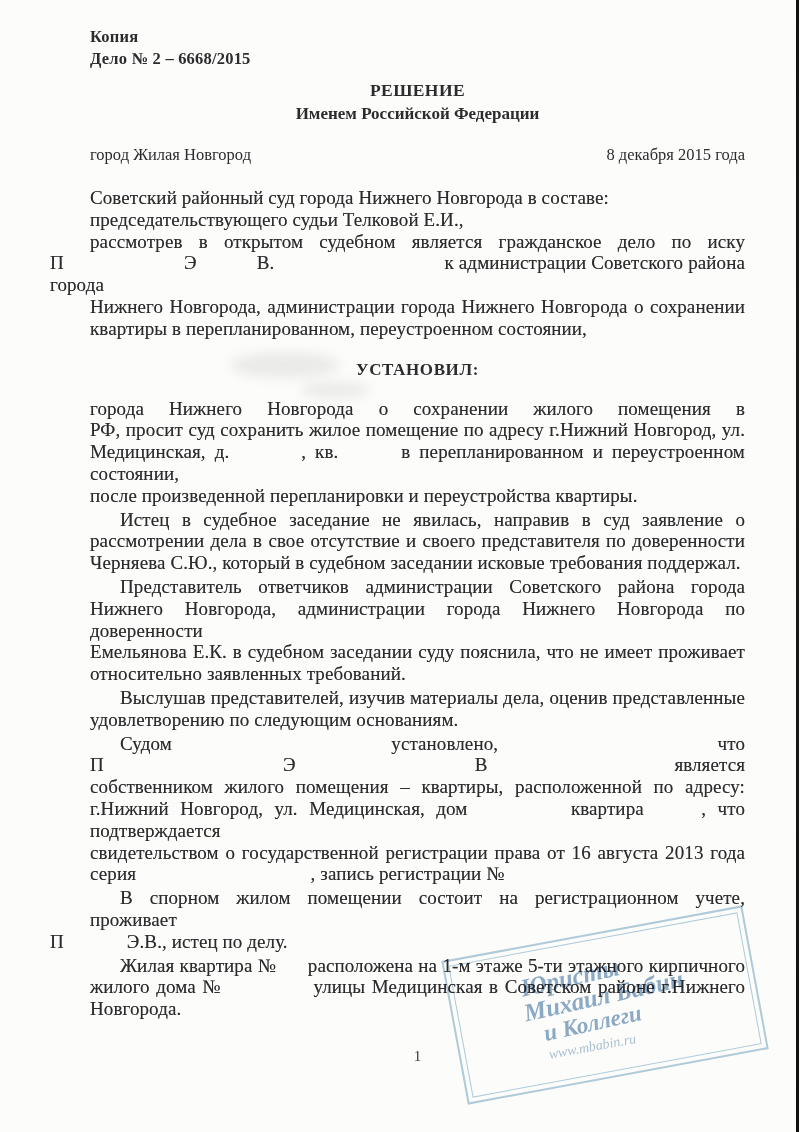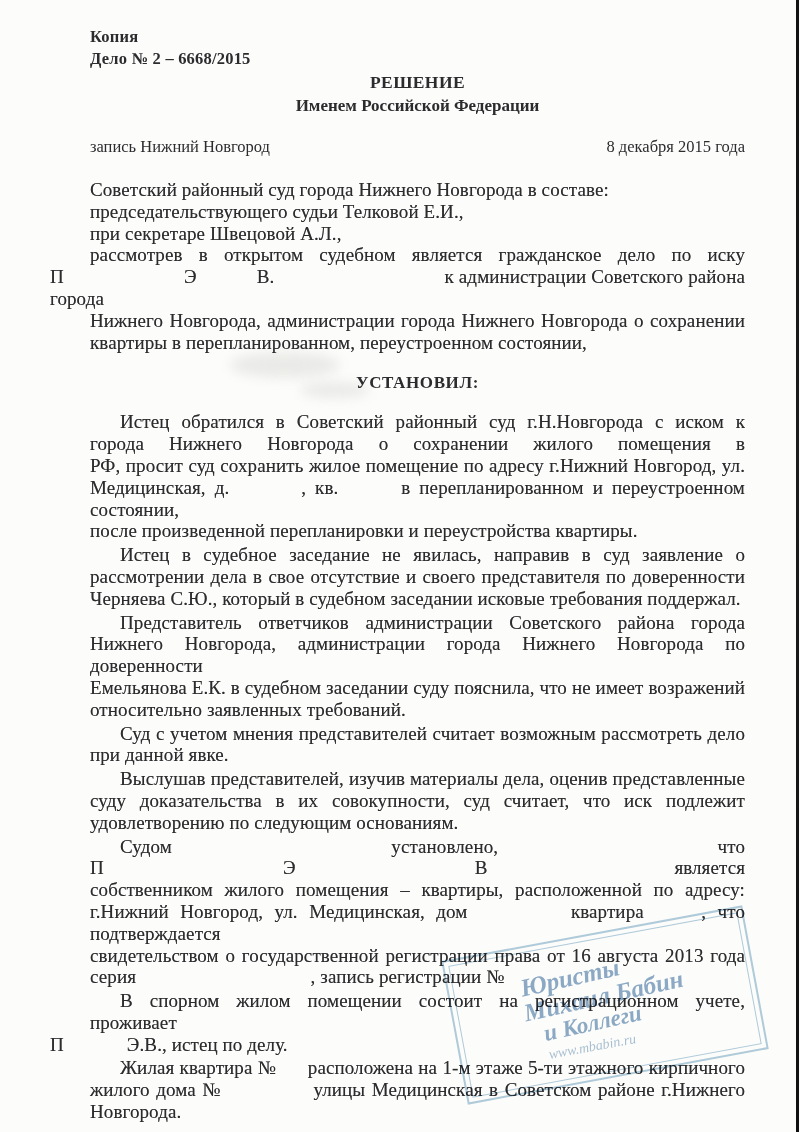--- a/index.html
+++ b/index.html
@@ -6,21 +6,21 @@
   .page{
     position:relative;width:800px;height:1132px;overflow:hidden;
     background:#fcfcfa;
     font-family:Liberation Serif, serif;
     color:#2c2c2f;
   }
   .content{position:absolute;left:90px;top:26px;width:655px;}
   .b{font-weight:bold;}
   .c{text-align:center;}
   .hdr-left div{font-size:16.5px;line-height:22px;letter-spacing:.2px;}
-  .title{font-size:17.5px;line-height:23px;margin-top:1px;letter-spacing:.4px;}
+  .title{font-size:17.5px;line-height:23px;margin-top:9px;letter-spacing:.4px;}
   .subtitle{font-size:17px;line-height:23px;}
   .cityrow{display:flex;justify-content:space-between;margin-top:19px;font-size:16.5px;line-height:22px;}
   .intro{margin-top:21px;}
   .ln{font-size:19px;line-height:21.8px;letter-spacing:.1px;
       text-shadow:0 0 .4px rgba(40,40,40,.5);}
   .fill{text-align:justify;text-align-last:justify;text-justify:inter-word;}
   .ind{text-indent:30px;}
   .out{margin-left:-40px;}
   .heading{font-size:17px;line-height:23px;margin:18px 0 17px 0;letter-spacing:.6px;}
   .para{margin-bottom:2px;}
@@ -61,65 +61,58 @@
 
     <div class="hdr-left">
       <div class="b">Копия</div>
       <div class="b">Дело № 2 – 6668/2015</div>
     </div>
 
     <div class="title b c">РЕШЕНИЕ</div>
     <div class="subtitle b c">Именем Российской Федерации</div>
 
     <div class="cityrow">
-      <span>запись Нижний Новгород</span>
+      <span>город Жилая Новгород</span>
       <span>8 декабря 2015 года</span>
     </div>
 
     <div class="intro">
       <div class="ln">Советский районный суд города Нижнего Новгорода в составе:</div>
       <div class="ln">председательствующего судьи Телковой Е.И.,</div>
-      <div class="ln">при секретаре Швецовой А.Л.,</div>
       <div class="ln fill">рассмотрев в открытом судебном является гражданское дело по иску</div>
       <div class="ln fill out">П&nbsp;&nbsp;&nbsp;&nbsp;&nbsp;&nbsp;&nbsp;&nbsp;&nbsp;&nbsp;&nbsp;&nbsp;&nbsp;&nbsp;&nbsp;&nbsp;&nbsp;&nbsp;&nbsp;&nbsp;&nbsp;&nbsp;&nbsp;&nbsp;Э&nbsp;&nbsp;&nbsp;&nbsp;&nbsp;&nbsp;&nbsp;&nbsp;&nbsp;&nbsp;&nbsp;&nbsp;В.&nbsp;&nbsp;&nbsp;&nbsp;&nbsp;&nbsp;&nbsp;&nbsp;&nbsp;&nbsp;&nbsp;&nbsp;&nbsp;&nbsp;&nbsp;&nbsp;&nbsp;&nbsp;&nbsp;&nbsp;&nbsp;&nbsp;&nbsp;&nbsp;&nbsp;&nbsp;&nbsp;&nbsp;&nbsp;&nbsp;&nbsp;&nbsp;&nbsp;&nbsp;к администрации Советского района города</div>
       <div class="ln fill">Нижнего Новгорода, администрации города Нижнего Новгорода о сохранении</div>
       <div class="ln">квартиры в перепланированном, переустроенном состоянии,</div>
     </div>
 
     <div class="heading b c">УСТАНОВИЛ:</div>
 
     <div class="para">
-      <div class="ln fill ind">Истец обратился в Советский районный суд г.Н.Новгорода с иском к</div>
       <div class="ln fill">города Нижнего Новгорода о сохранении жилого помещения в</div>
       <div class="ln fill">РФ, просит суд сохранить жилое помещение по адресу г.Нижний Новгород, ул.</div>
       <div class="ln fill">Медицинская, д.&nbsp;&nbsp;&nbsp;&nbsp;&nbsp;&nbsp;&nbsp;&nbsp;, кв.&nbsp;&nbsp;&nbsp;&nbsp;&nbsp;&nbsp; в перепланированном и переустроенном состоянии,</div>
       <div class="ln">после произведенной перепланировки и переустройства квартиры.</div>
     </div>
 
     <div class="para">
       <div class="ln fill ind">Истец в судебное заседание не явилась, направив в суд заявление о</div>
       <div class="ln fill">рассмотрении дела в свое отсутствие и своего представителя по доверенности</div>
       <div class="ln">Черняева С.Ю., который в судебном заседании исковые требования поддержал.</div>
     </div>
 
     <div class="para">
       <div class="ln fill ind">Представитель ответчиков администрации Советского района города</div>
       <div class="ln fill">Нижнего Новгорода, администрации города Нижнего Новгорода по доверенности</div>
-      <div class="ln fill">Емельянова Е.К. в судебном заседании суду пояснила, что не имеет возражений</div>
+      <div class="ln fill">Емельянова Е.К. в судебном заседании суду пояснила, что не имеет проживает</div>
       <div class="ln">относительно заявленных требований.</div>
     </div>
 
-    <div class="para">
-      <div class="ln fill ind">Суд с учетом мнения представителей считает возможным рассмотреть дело</div>
-      <div class="ln">при данной явке.</div>
-    </div>
 
     <div class="para">
       <div class="ln fill ind">Выслушав представителей, изучив материалы дела, оценив представленные</div>
-      <div class="ln fill">суду доказательства в их совокупности, суд считает, что иск подлежит</div>
       <div class="ln">удовлетворению по следующим основаниям.</div>
     </div>
 
     <div class="para">
       <div class="ln fill ind">Судом установлено, что П&nbsp;&nbsp;&nbsp;&nbsp;&nbsp;&nbsp;&nbsp;&nbsp;&nbsp;&nbsp;&nbsp;&nbsp;&nbsp;&nbsp;&nbsp;&nbsp;&nbsp;&nbsp;&nbsp;&nbsp;&nbsp;&nbsp;&nbsp;Э&nbsp;&nbsp;&nbsp;&nbsp;&nbsp;&nbsp;&nbsp;&nbsp;&nbsp;&nbsp;&nbsp;&nbsp;&nbsp;&nbsp;&nbsp;&nbsp;&nbsp;&nbsp;&nbsp;&nbsp;&nbsp;&nbsp;&nbsp;В&nbsp;&nbsp;&nbsp;&nbsp;&nbsp;&nbsp;&nbsp;&nbsp;&nbsp;&nbsp;&nbsp;&nbsp;&nbsp;&nbsp;&nbsp;&nbsp;&nbsp;&nbsp;&nbsp;&nbsp;&nbsp;&nbsp;&nbsp;&nbsp;является</div>
       <div class="ln fill">собственником жилого помещения – квартиры, расположенной по адресу:</div>
       <div class="ln fill">г.Нижний Новгород, ул. Медицинская, дом&nbsp;&nbsp;&nbsp;&nbsp;&nbsp;&nbsp;&nbsp;&nbsp;&nbsp;квартира&nbsp;&nbsp;&nbsp;&nbsp;&nbsp;, что подтверждается</div>
       <div class="ln fill">свидетельством о государственной регистрации права от 16 августа 2013 года</div>
       <div class="ln">серия&nbsp;&nbsp;&nbsp;&nbsp;&nbsp;&nbsp;&nbsp;&nbsp;&nbsp;&nbsp;&nbsp;&nbsp;&nbsp;&nbsp;&nbsp;&nbsp;&nbsp;&nbsp;&nbsp;&nbsp;&nbsp;&nbsp;&nbsp;&nbsp;&nbsp;&nbsp;&nbsp;&nbsp;&nbsp;&nbsp;&nbsp;&nbsp;&nbsp;&nbsp;&nbsp;&nbsp;, запись регистрации №</div>
     </div>

